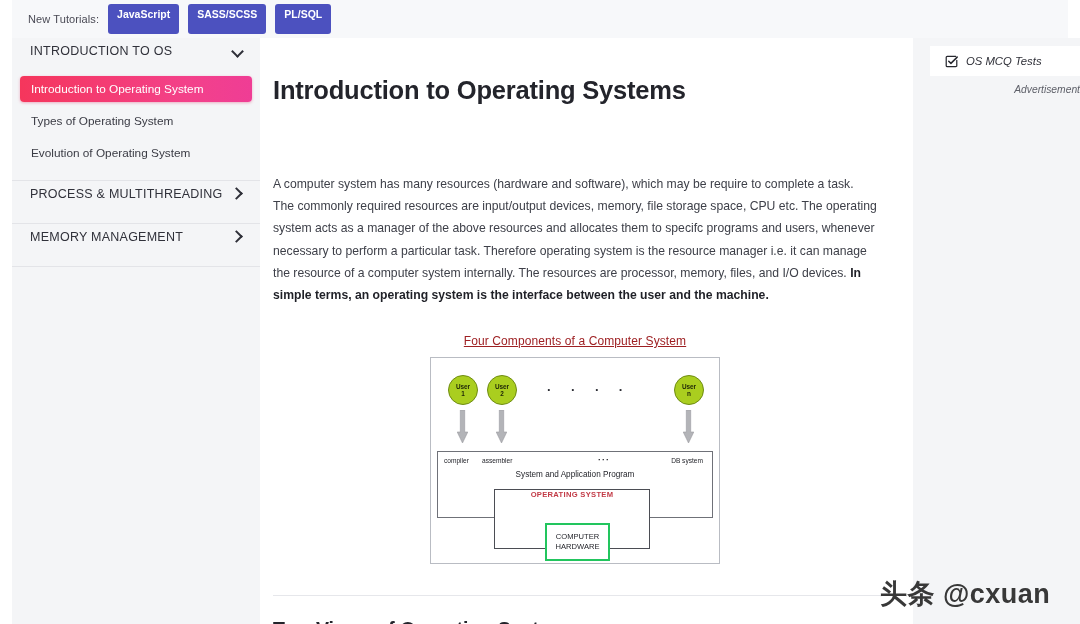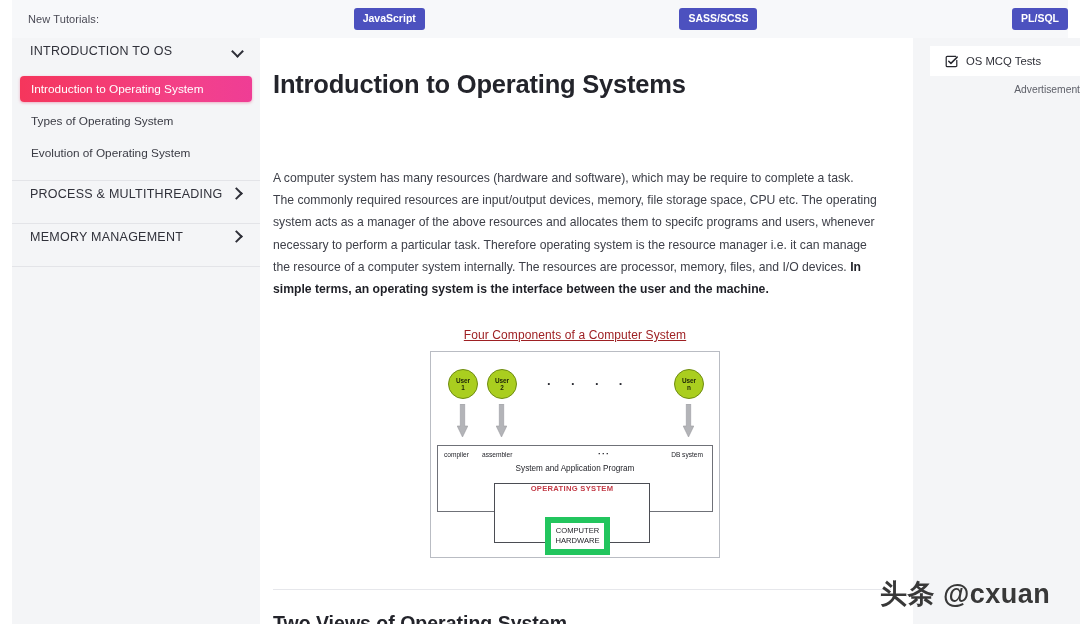--- a/index.html
+++ b/index.html
@@ -15,29 +15,29 @@
     width: 1080px; height: 624px;
     background: #ffffff;
   }
 
   
   .topbar {
     position: absolute; left: 12px; top: 0;
     width: 1056px; height: 38px;
     background: #f7f8fa;
     display: flex; align-items: center;
-    padding-left: 16px; gap: 9px; justify-content: space-between;
+    padding-left: 16px; gap: 9px;
   }
   .topbar-label {
     font-size: 11px; color: #4a4a55; letter-spacing: .1px;
   }
   .pill {
     background: #4c51bf; color: #ffffff;
     font-size: 10.5px; font-weight: bold;
-    padding: 5px 9px 7px 9px;
+    padding: 5px 9px 14px 9px;
     border-radius: 3px;
     line-height: 1;
     white-space: nowrap;
     cursor: pointer;
   }
 
   
   .sidebar {
     position: absolute; left: 12px; top: 38px;
     width: 248px; height: 586px;
@@ -94,21 +94,21 @@
   .content {
     position: absolute; left: 260px; top: 38px;
     width: 653px; height: 586px;
     background: #ffffff;
     padding: 28px 36px 0 13px;
   }
   .page-title {
     font-size: 25.5px;
     color: #23242b;
     font-weight: bold;
-    margin: 4px 0 0 0;
+    margin: 10px 0 0 0;
     letter-spacing: -.2px;
   }
   .para {
     font-size: 12.2px;
     line-height: 22.2px;
     color: #3e4049;
     margin: 68px 0 0 0;
     max-width: 618px;
     text-align: left;
   }
@@ -175,21 +175,21 @@
     border: 1px solid #4b4d54;
     background: #ffffff;
     display: flex; align-items: flex-start; justify-content: center;
   }
   .os-text {
     color: #c23a46; font-weight: bold; font-size: 7.6px;
     letter-spacing: .3px;
   }
   .hw-box {
     position: absolute;
-    border: 6px solid #22c55e;
+    border: 2px solid #22c55e;
     background: #ffffff;
     display: flex; align-items: center; justify-content: center;
     text-align: center;
     font-size: 7.6px; color: #24252b;
     line-height: 10px;
   }
 
   .divider {
     width: 618px; height: 1px;
     background: #e6e7eb;
@@ -198,20 +198,21 @@
   .subhead {
     font-size: 19.5px; color: #23242b; font-weight: bold;
     margin: 22px 0 0 0;
   }
 
   
   .rail {
     position: absolute; left: 913px; top: 38px;
     width: 167px; height: 586px;
     background: #f4f5f7;
+    font-style: italic;
   }
   .rail-card {
     position: absolute; left: 17px; top: 8px;
     width: 150px; height: 30px;
     background: #ffffff;
     display: flex; align-items: center;
     padding-left: 15px; gap: 8px;
   }
   .rail-card-label { font-size: 11.3px; color: #2f3038; }
   .rail-ad {

